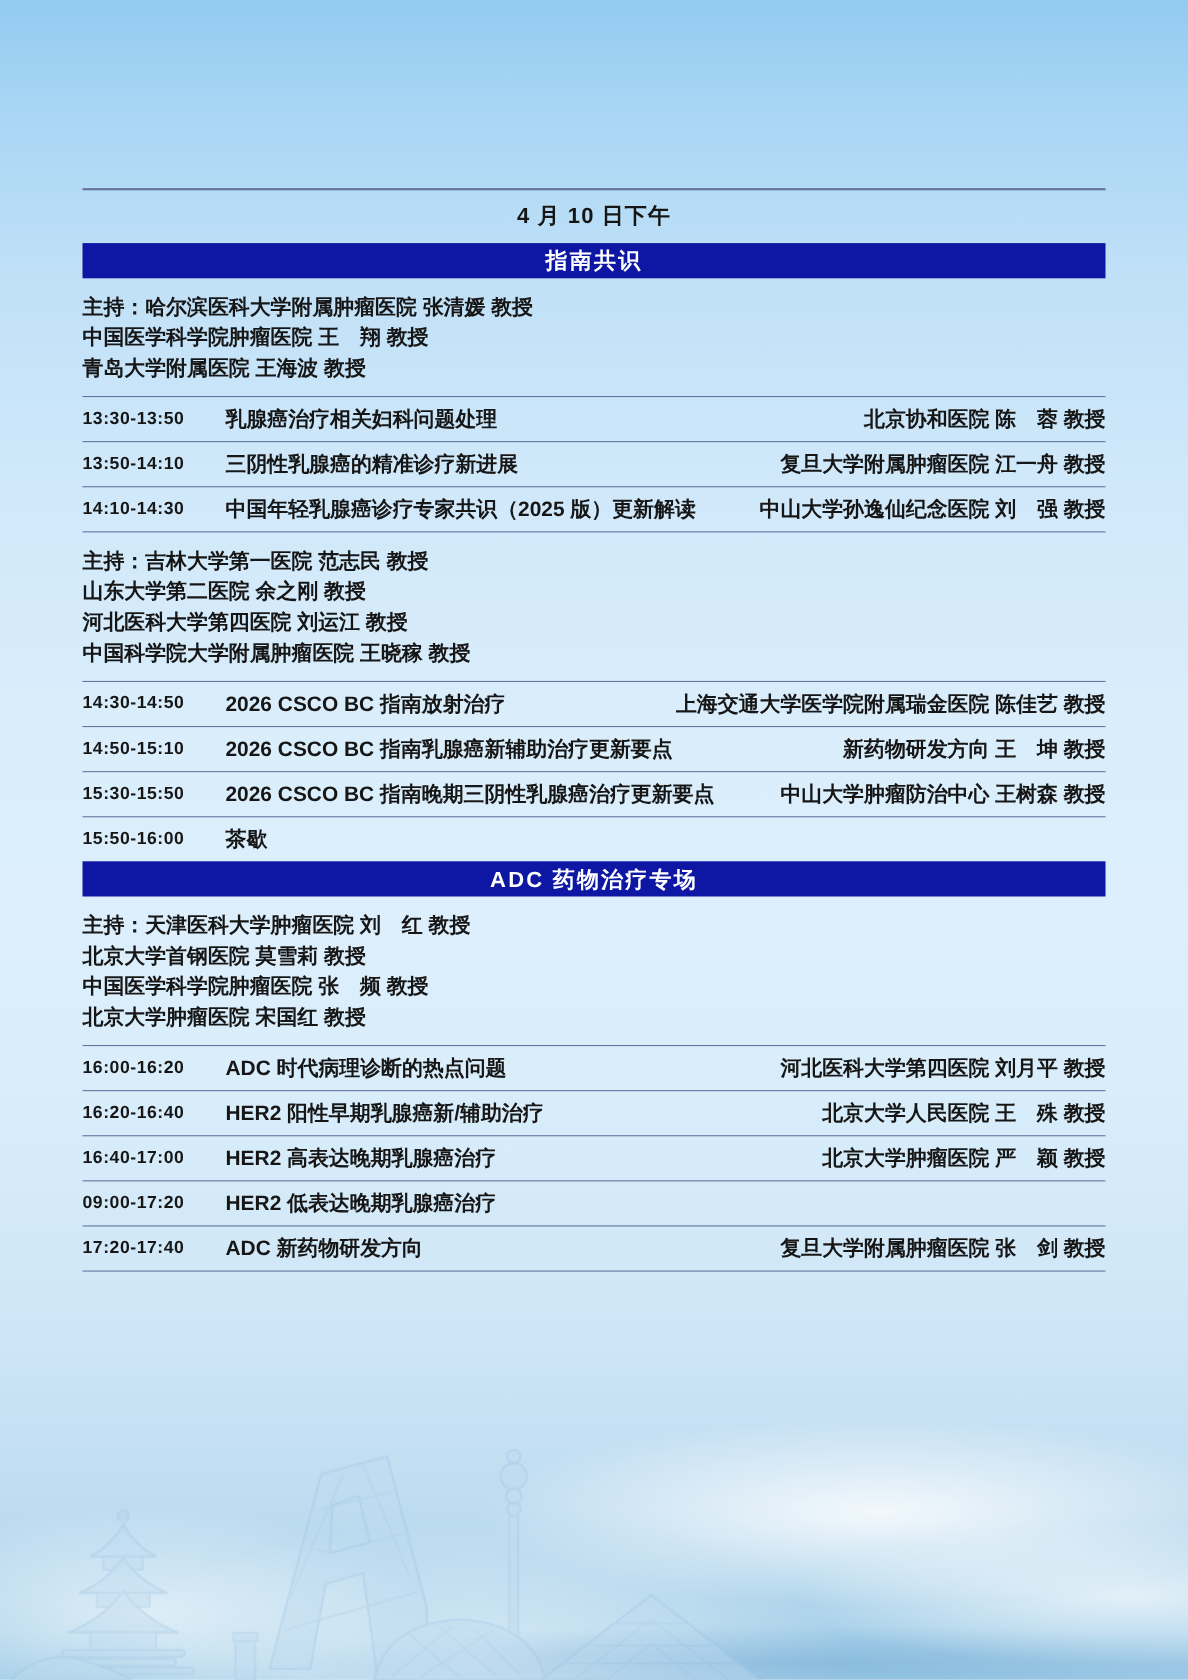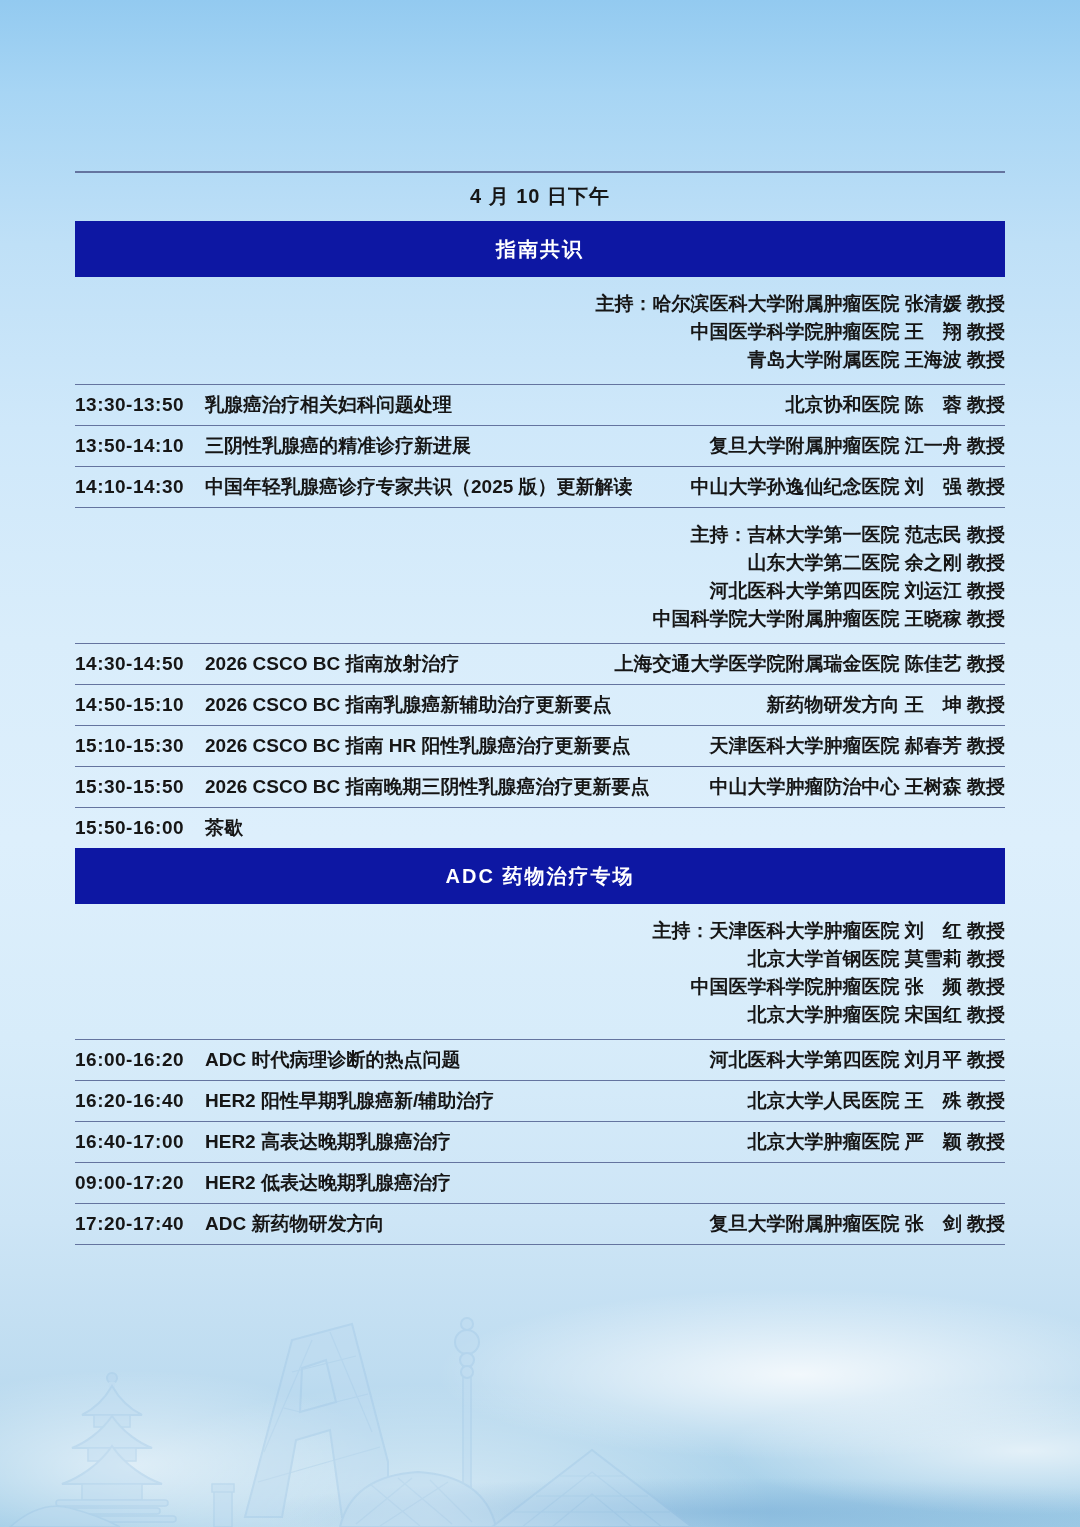--- a/index.html
+++ b/index.html
@@ -37,36 +37,36 @@
   .content{position:absolute;left:75px;top:171px;width:930px;}
 
   .top-divider{border-top:2px solid var(--divider);}
 
   .date-title{
     margin:0;padding:10px 0 11px;text-align:center;
     font-size:20px;font-weight:700;letter-spacing:1px;
   }
 
   .section-bar{
-    height:56px;display:flex;align-items:center;justify-content:center;
+    height:32px;display:flex;align-items:center;justify-content:center;
     background:var(--header-bar);
   }
   .bar-label{color:var(--bar-text);font-size:20px;font-weight:700;letter-spacing:2px;}
 
-  .chairs{padding:13px 0 10px;text-align:right;}
+  .chairs{padding:13px 0 10px;}
   .chair-line{font-size:19px;font-weight:600;line-height:28px;white-space:nowrap;}
 
   .rows{}
   .rows.bordered{border-bottom:1.5px solid var(--divider);}
   .row{
     display:flex;align-items:center;height:41px;
     border-top:1.5px solid var(--divider);
     font-size:19px;font-weight:600;
   }
-  .time{flex:0 0 130px;font-size:19px;letter-spacing:.5px;white-space:nowrap;}
+  .time{flex:0 0 130px;font-size:16px;letter-spacing:.5px;white-space:nowrap;}
   .topic{flex:1 1 auto;text-align:left;white-space:nowrap;}
   .speaker{flex:0 0 auto;text-align:right;white-space:nowrap;}
 </style>
 </head>
 <body>
 
 <div class="page">
 
   <div class="bg-landmarks">
     <svg viewBox="0 0 740 215" width="740" height="215" xmlns="http://www.w3.org/2000/svg">
@@ -162,25 +162,20 @@
         <span class="time">14:30-14:50</span>
         <span class="topic">2026 CSCO BC 指南放射治疗</span>
         <span class="speaker">上海交通大学医学院附属瑞金医院 陈佳艺 教授</span>
       </div>
       <div class="row">
         <span class="time">14:50-15:10</span>
         <span class="topic">2026 CSCO BC 指南乳腺癌新辅助治疗更新要点</span>
         <span class="speaker">新药物研发方向 王　坤 教授</span>
       </div>
       <div class="row">
-        <span class="time">15:10-15:30</span>
-        <span class="topic">2026 CSCO BC 指南 HR 阳性乳腺癌治疗更新要点</span>
-        <span class="speaker">天津医科大学肿瘤医院 郝春芳 教授</span>
-      </div>
-      <div class="row">
         <span class="time">15:30-15:50</span>
         <span class="topic">2026 CSCO BC 指南晚期三阴性乳腺癌治疗更新要点</span>
         <span class="speaker">中山大学肿瘤防治中心 王树森 教授</span>
       </div>
       <div class="row">
         <span class="time">15:50-16:00</span>
         <span class="topic">茶歇</span>
         <span class="speaker"></span>
       </div>
     </div>

